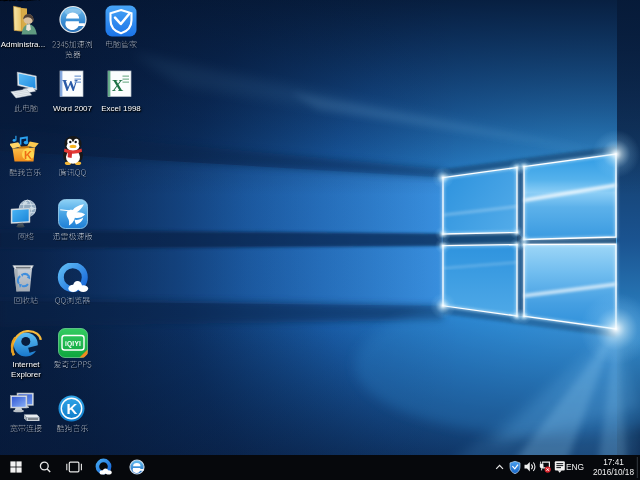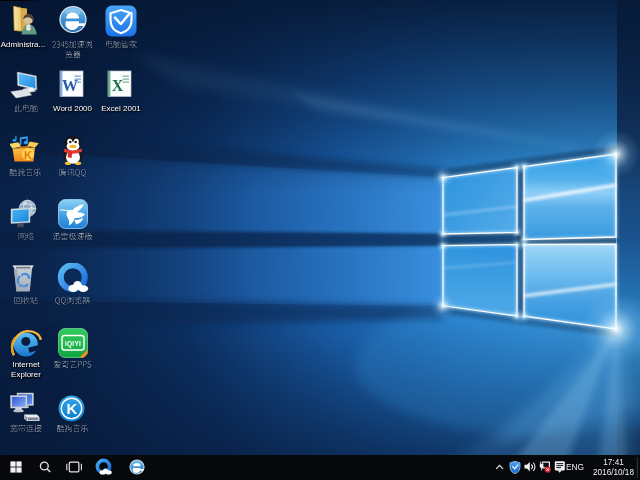--- a/index.html
+++ b/index.html
@@ -448,22 +448,22 @@
         <linearGradient id="gkg" x1="0" y1="0" x2="0" y2="1">
           <stop offset="0" stop-color="#31a6e8"></stop>
           <stop offset="1" stop-color="#0e7ac8"></stop>
         </linearGradient>
       </defs>
 <circle cx="14.5" cy="16.5" r="13" fill="url(#gkg)"></circle>
 <circle cx="14.5" cy="16.5" r="10.2" fill="none" stroke="#fff" stroke-width="1.4"></circle>
 <text x="14.8" y="22" font-size="15" font-weight="bold" fill="#fff" text-anchor="middle" font-family="Liberation Sans">K</text>
 </svg>
 <div class="lb" style="left:-17px;top:39.5px;width:80px">Administra...</div>
-<div class="lb" style="left:32.5px;top:103.5px;width:80px">Word 2000</div>
-<div class="lb" style="left:81px;top:103.5px;width:80px">Excel 2001</div>
+<div class="lb" style="left:32.5px;top:103.5px;width:80px">Word 2007</div>
+<div class="lb" style="left:81px;top:103.5px;width:80px">Excel 1998</div>
 <div class="lb" style="left:-14px;top:359.5px;width:80px">Internet</div>
 <div class="lb" style="left:-14px;top:369.8px;width:80px">Explorer</div>
 
 <svg width="640" height="25" style="position:absolute;left:0;top:455px">
 <rect width="640" height="25" fill="#06080c"></rect>
 <g fill="#f2f2f2">
 <rect x="10.4" y="6.4" width="5.2" height="5.2"></rect>
         <rect x="16.4" y="6.4" width="5.2" height="5.2"></rect>
 <rect x="10.4" y="12.4" width="5.2" height="5.2"></rect>
         <rect x="16.4" y="12.4" width="5.2" height="5.2"></rect>

